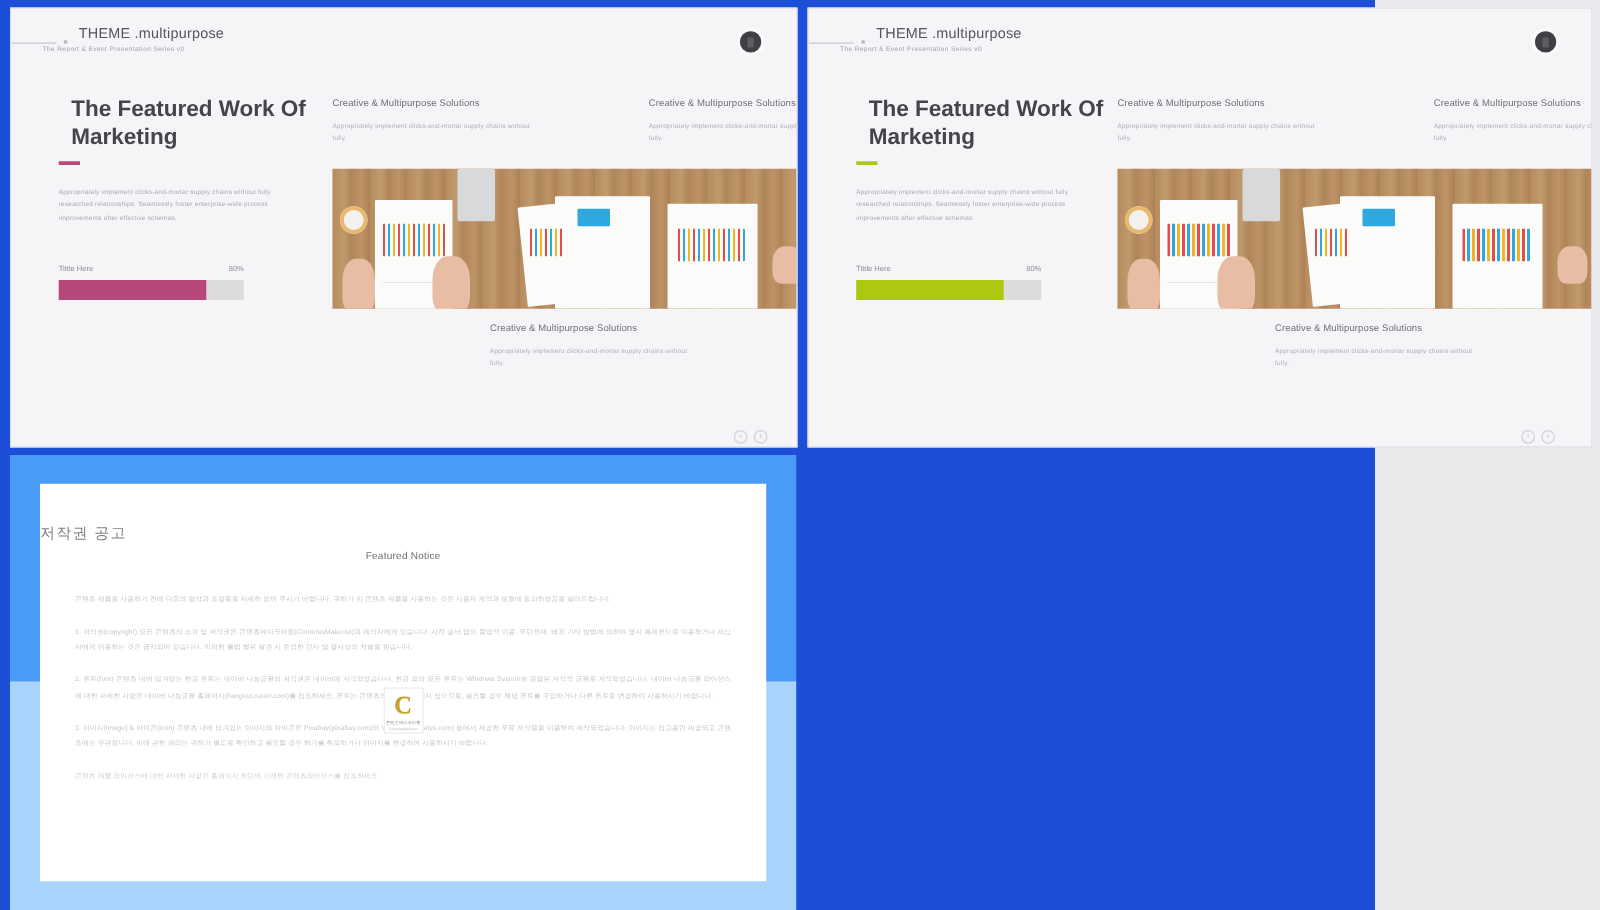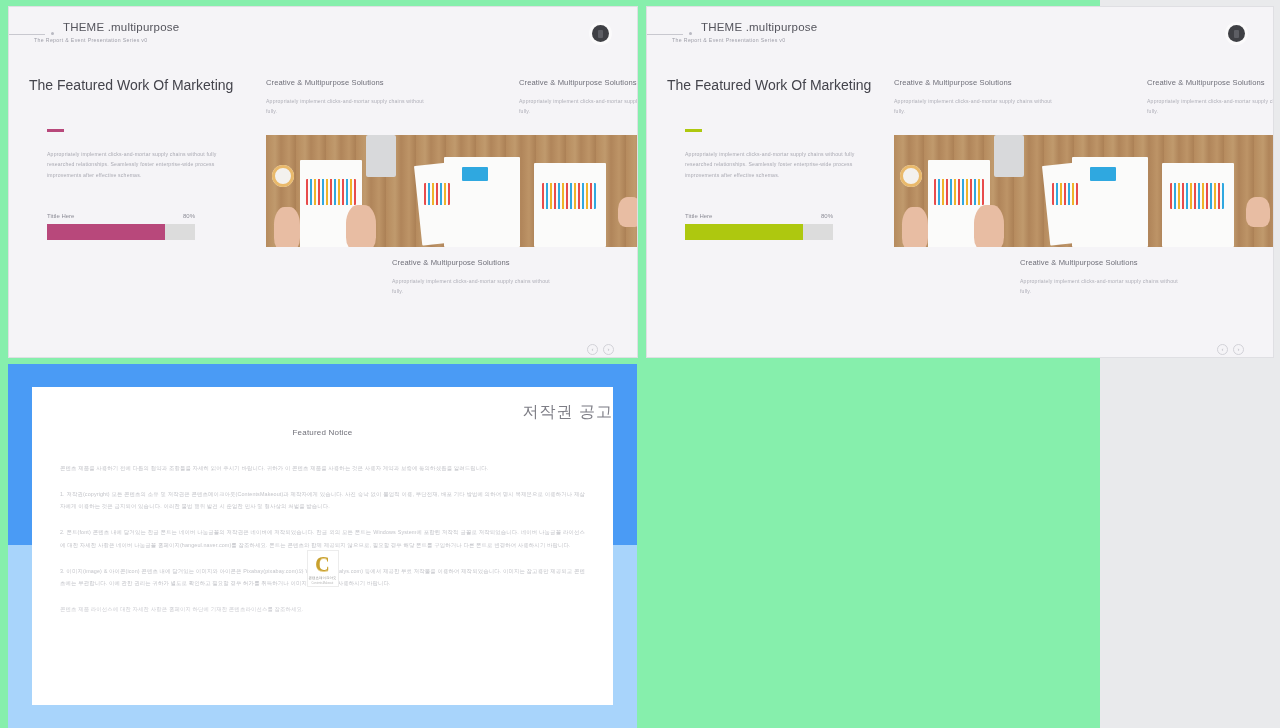--- a/index.html
+++ b/index.html
@@ -2,21 +2,21 @@
 <html><head>
 <meta charset="utf-8">
 <style>
   * { box-sizing: border-box; margin: 0; padding: 0; }
   html, body {
     width: 1280px; height: 728px;
     background: #e9eaec;
     font-family: "Liberation Sans", sans-serif;
     overflow: hidden;
   }
-  .page { position: relative; width: 1100px; height: 728px; background: #86efac; }
+  .page { position: relative; width: 1100px; height: 728px; background: #1d4ed8; }
 
   
   .slide {
     position: absolute; top: 6px; height: 352px;
     background: #f5f4f7;
     border: 1px solid #dfdfe3;
     overflow: hidden;
   }
   .slide.left  { left: 8px;   width: 630px; }
   .slide.right { left: 646px; width: 628px; }
@@ -45,23 +45,23 @@
     background: #3f4045;
     box-shadow: 0 0 0 3px rgba(255,255,255,.55);
   }
   .sl-badge::after {
     content: ""; position: absolute; left: 6px; top: 4.5px;
     width: 5px; height: 8px; border-radius: 1px;
     background: #5d5e64;
   }
 
   .sl-title {
-    position: absolute; left: 20px; top: 70px;
+    position: absolute; left: 48px; top: 70px;
     width: 230px;
-    font-size: 14px; line-height: 1.22; color: #44444c; font-weight: 400;
+    font-size: 18px; line-height: 1.22; color: #44444c; font-weight: 700;
   }
   .sl-dash {
     position: absolute; left: 38px; top: 122px;
     width: 17px; height: 2.5px;
   }
   .sl-body {
     position: absolute; left: 38px; top: 142px; width: 182px;
     font-size: 5.1px; line-height: 2.05; color: #a9a9b2; letter-spacing: .2px;
   }
 
@@ -120,22 +120,22 @@
   }
   .cr-blue-bot {
     position: absolute; left: 0; top: 181px; width: 629px; height: 183px;
     background: #a8d4fb;
   }
   .cr-sheet {
     position: absolute; left: 24px; top: 23px;
     width: 581px; height: 318px; background: #ffffff;
   }
   .cr-title-ko {
-    margin-top: 15px; text-align: right;
-    font-size: 16px; color: #7e7e86; letter-spacing: 1px; font-weight: 400;
+    margin-top: 31px; text-align: left;
+    font-size: 12px; color: #7e7e86; letter-spacing: 1px; font-weight: 400;
   }
   .cr-title-en {
     margin-top: 5px; text-align: center;
     font-size: 8px; color: #6f6f78; letter-spacing: .2px;
   }
   .cr-body { margin: 25px 28px 0 28px; }
   .cr-p {
     font-size: 5.4px; line-height: 2.35; color: #c3c4c9;
     letter-spacing: .12px; text-align: justify;
     margin-bottom: 13px;

